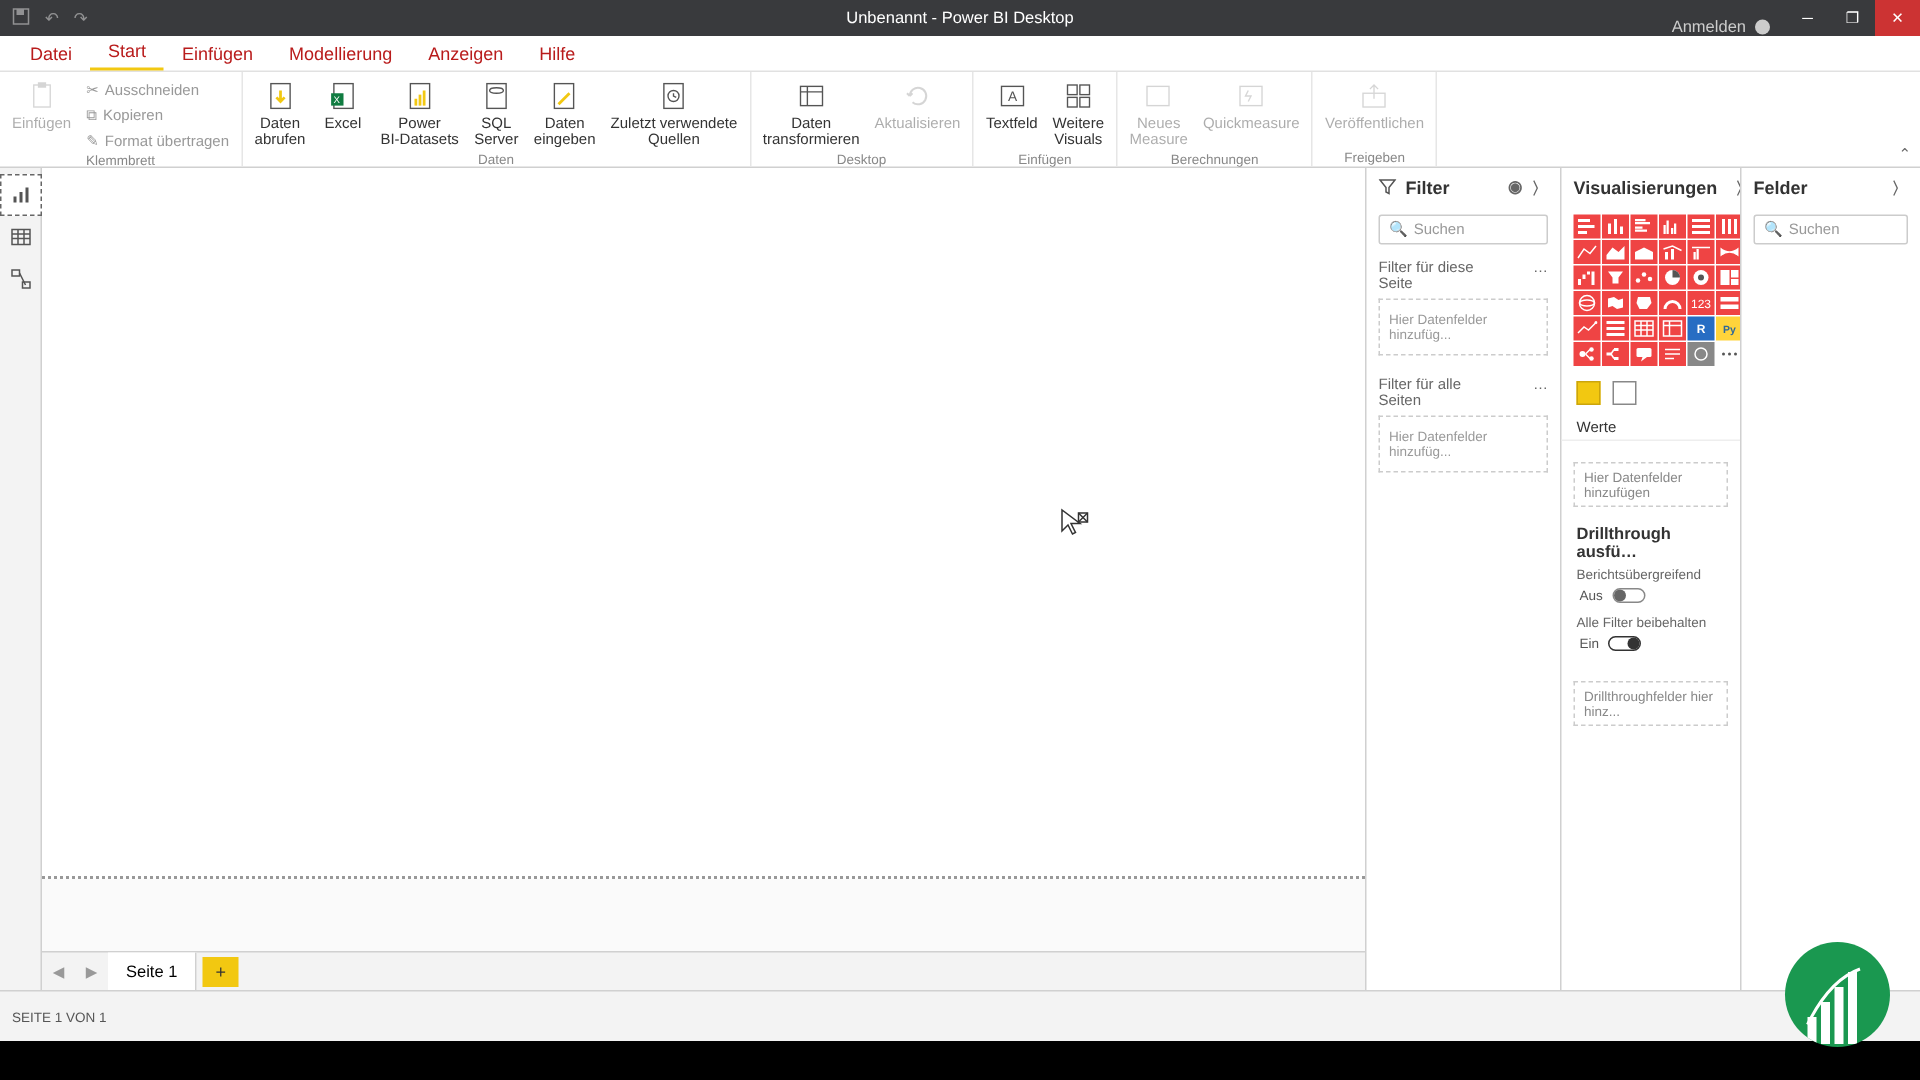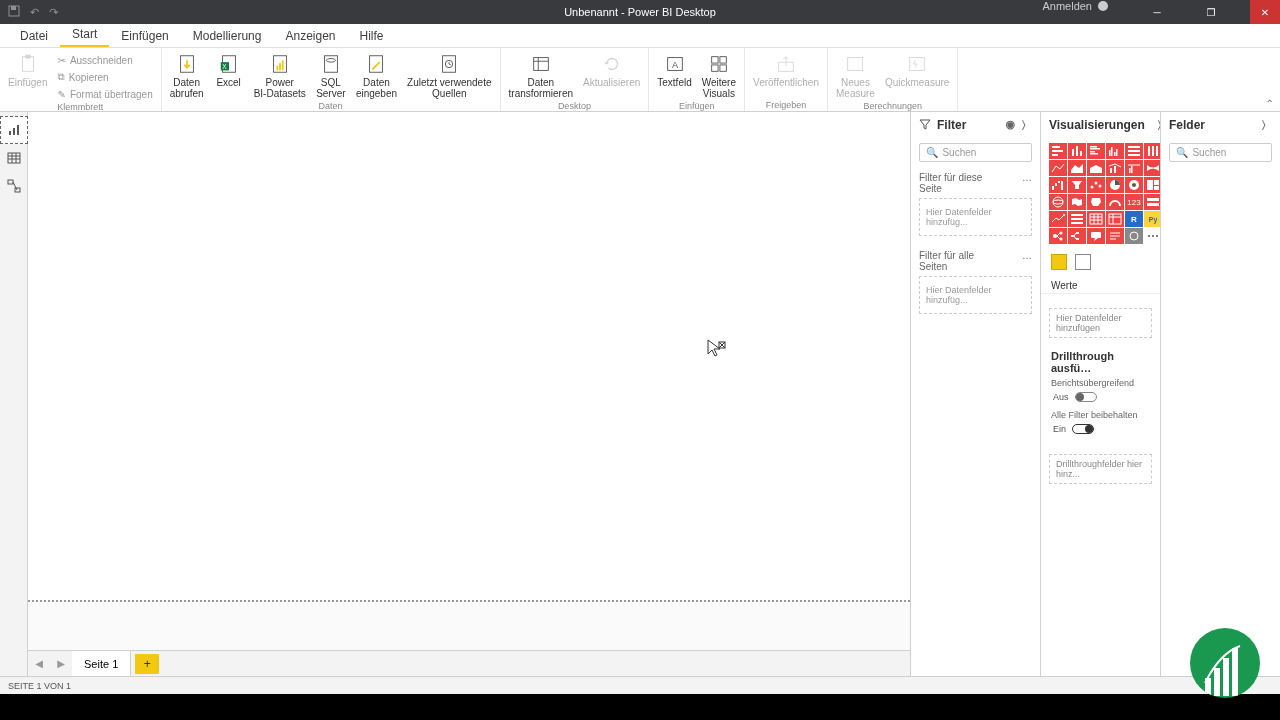--- a/index.html
+++ b/index.html
@@ -4,29 +4,29 @@
 <style>
 * { margin: 0; padding: 0; box-sizing: border-box; font-family: "Segoe UI", sans-serif; }
 body { background: #000; width: 1280px; height: 720px; overflow: hidden; position: relative; }
 .app { background: #fff; width: 1280px; height: 694px; display: flex; flex-direction: column; }
 
 
 .titlebar { background: #393a3d; height: 24px; display: flex; align-items: center; color: #ccc; font-size: 11px; position: relative; }
 .titlebar-left { display: flex; align-items: center; gap: 10px; padding-left: 8px; }
 .titlebar-left span { opacity: 0.6; }
 .titlebar-center { position: absolute; left: 50%; transform: translateX(-50%); color: #fff; }
-.titlebar-right { margin-left: auto; display: flex; align-items: flex-start; gap: 24px; }
+.titlebar-right { margin-left: auto; display: flex; align-items: flex-end; }
 .signin { padding: 0 10px; display: flex; align-items: center; gap: 6px; }
 .avatar-dot { width: 10px; height: 10px; border-radius: 50%; background: #ccc; }
 .win-btn { width: 30px; height: 24px; display: flex; align-items: center; justify-content: center; color: #fff; font-size: 10px; }
 .win-btn.close { background: #c33; }
 
 
 .ribbon-tabs { height: 24px; display: flex; align-items: end; background: #fff; padding-left: 8px; border-bottom: 1px solid #e1e1e1; }
-.ribbon-tab { padding: 4px 12px; font-size: 12px; color: #404040; cursor: pointer; }
+.ribbon-tab { padding: 4px 12px; font-size: 12px; color: #b91c1c; cursor: pointer; }
 .ribbon-tab.active { border-bottom: 2px solid #f2c811; }
 
 
 .ribbon { height: 64px; background: #fff; border-bottom: 1px solid #d0d0d0; display: flex; position: relative; }
 .ribbon-group { display: flex; flex-direction: column; justify-content: space-between; border-right: 1px solid #e6e6e6; padding: 2px 4px 0 4px; }
 .ribbon-group-items { display: flex; align-items: flex-start; gap: 2px; }
 .ribbon-group-label { font-size: 9px; color: #888; text-align: center; padding-bottom: 1px; }
 .ribbon-btn-large { display: flex; flex-direction: column; align-items: center; justify-content: flex-start; width: auto; min-width: 38px; padding: 2px 4px; cursor: pointer; }
 .ribbon-btn-large.disabled { opacity: 0.4; cursor: default; }
 .ribbon-icon { width: 24px; height: 24px; display: flex; align-items: center; justify-content: center; margin-bottom: 1px; }
@@ -75,21 +75,21 @@
 .drill-header { font-size: 11px; font-weight: 600; padding: 6px 10px 2px 10px; color: #333; }
 .sub-label { font-size: 9px; color: #666; padding: 2px 10px; }
 .toggle-row { display: flex; align-items: center; gap: 6px; padding: 2px 12px 6px 12px; font-size: 9px; color: #555; }
 .toggle { width: 22px; height: 10px; border: 1px solid #888; border-radius: 5px; position: relative; }
 .toggle::after { content: ""; position: absolute; width: 8px; height: 8px; border-radius: 50%; background: #666; top: 0; }
 .toggle.off::after { left: 0; }
 .toggle.on::after { right: 0; background: #333; }
 .toggle.on { border-color: #333; }
 
 
-.statusbar { height: 18px; background: #f3f3f3; border-top: 1px solid #d0d0d0; font-size: 9px; color: #555; display: flex; align-items: center; padding: 0 8px; }
+.statusbar { height: 34px; background: #f3f3f3; border-top: 1px solid #d0d0d0; font-size: 9px; color: #555; display: flex; align-items: center; padding: 0 8px; }
 
 
 .watermark { position: absolute; right: 20px; bottom: 22px; width: 70px; height: 70px; border-radius: 50%; background: #1a9850; overflow: hidden; display: flex; align-items: flex-end; justify-content: center; }
 .watermark svg { width: 60px; height: 60px; }
 </style>
 </head>
 <body>
 
 <div class="app">
 
@@ -275,52 +275,52 @@
         </div>
       </div>
       <div class="ribbon-group-label">Einfügen</div>
     </div>
 
     <div class="ribbon-group">
       <div class="ribbon-group-items">
         <div class="ribbon-btn-large disabled">
           <div class="ribbon-icon">
               <svg viewBox="0 0 24 24">
-                <rect x="4" y="10" width="16" height="10" fill="none" stroke="#999"></rect>
-                <path d="M12 4v10m-3-7l3-3 3 3" stroke="#999" fill="none"></path>
-              </svg>
-            </div>
-          <div class="ribbon-btn-label">Veröffentlichen</div>
-        </div>
-      </div>
-      <div class="ribbon-group-label">Freigeben</div>
+                <rect x="4" y="5" width="16" height="14" fill="none" stroke="#999"></rect>
+              </svg>
+            </div>
+          <div class="ribbon-btn-label">Neues
+Measure</div>
+        </div>
+        <div class="ribbon-btn-large disabled">
+          <div class="ribbon-icon">
+              <svg viewBox="0 0 24 24">
+                <rect x="4" y="5" width="16" height="14" fill="none" stroke="#999"></rect>
+                <path d="M10 8l-2 4h4l-2 4" stroke="#999" fill="none"></path>
+              </svg>
+            </div>
+          <div class="ribbon-btn-label">Quickmeasure</div>
+        </div>
+      </div>
+      <div class="ribbon-group-label">Berechnungen</div>
     </div>
 
     <div class="ribbon-group">
       <div class="ribbon-group-items">
         <div class="ribbon-btn-large disabled">
           <div class="ribbon-icon">
               <svg viewBox="0 0 24 24">
-                <rect x="4" y="5" width="16" height="14" fill="none" stroke="#999"></rect>
-              </svg>
-            </div>
-          <div class="ribbon-btn-label">Neues
-Measure</div>
-        </div>
-        <div class="ribbon-btn-large disabled">
-          <div class="ribbon-icon">
-              <svg viewBox="0 0 24 24">
-                <rect x="4" y="5" width="16" height="14" fill="none" stroke="#999"></rect>
-                <path d="M10 8l-2 4h4l-2 4" stroke="#999" fill="none"></path>
-              </svg>
-            </div>
-          <div class="ribbon-btn-label">Quickmeasure</div>
-        </div>
-      </div>
-      <div class="ribbon-group-label">Berechnungen</div>
+                <rect x="4" y="10" width="16" height="10" fill="none" stroke="#999"></rect>
+                <path d="M12 4v10m-3-7l3-3 3 3" stroke="#999" fill="none"></path>
+              </svg>
+            </div>
+          <div class="ribbon-btn-label">Veröffentlichen</div>
+        </div>
+      </div>
+      <div class="ribbon-group-label">Freigeben</div>
     </div>
 
     <div class="collapse-caret">⌃</div>
   </div>
 
   <div class="main">
     <div class="view-rail">
       <div class="view-rail-btn active">
           <svg width="14" height="14" viewBox="0 0 14 14">
             <rect x="2" y="8" width="2" height="4" fill="#555"></rect>

